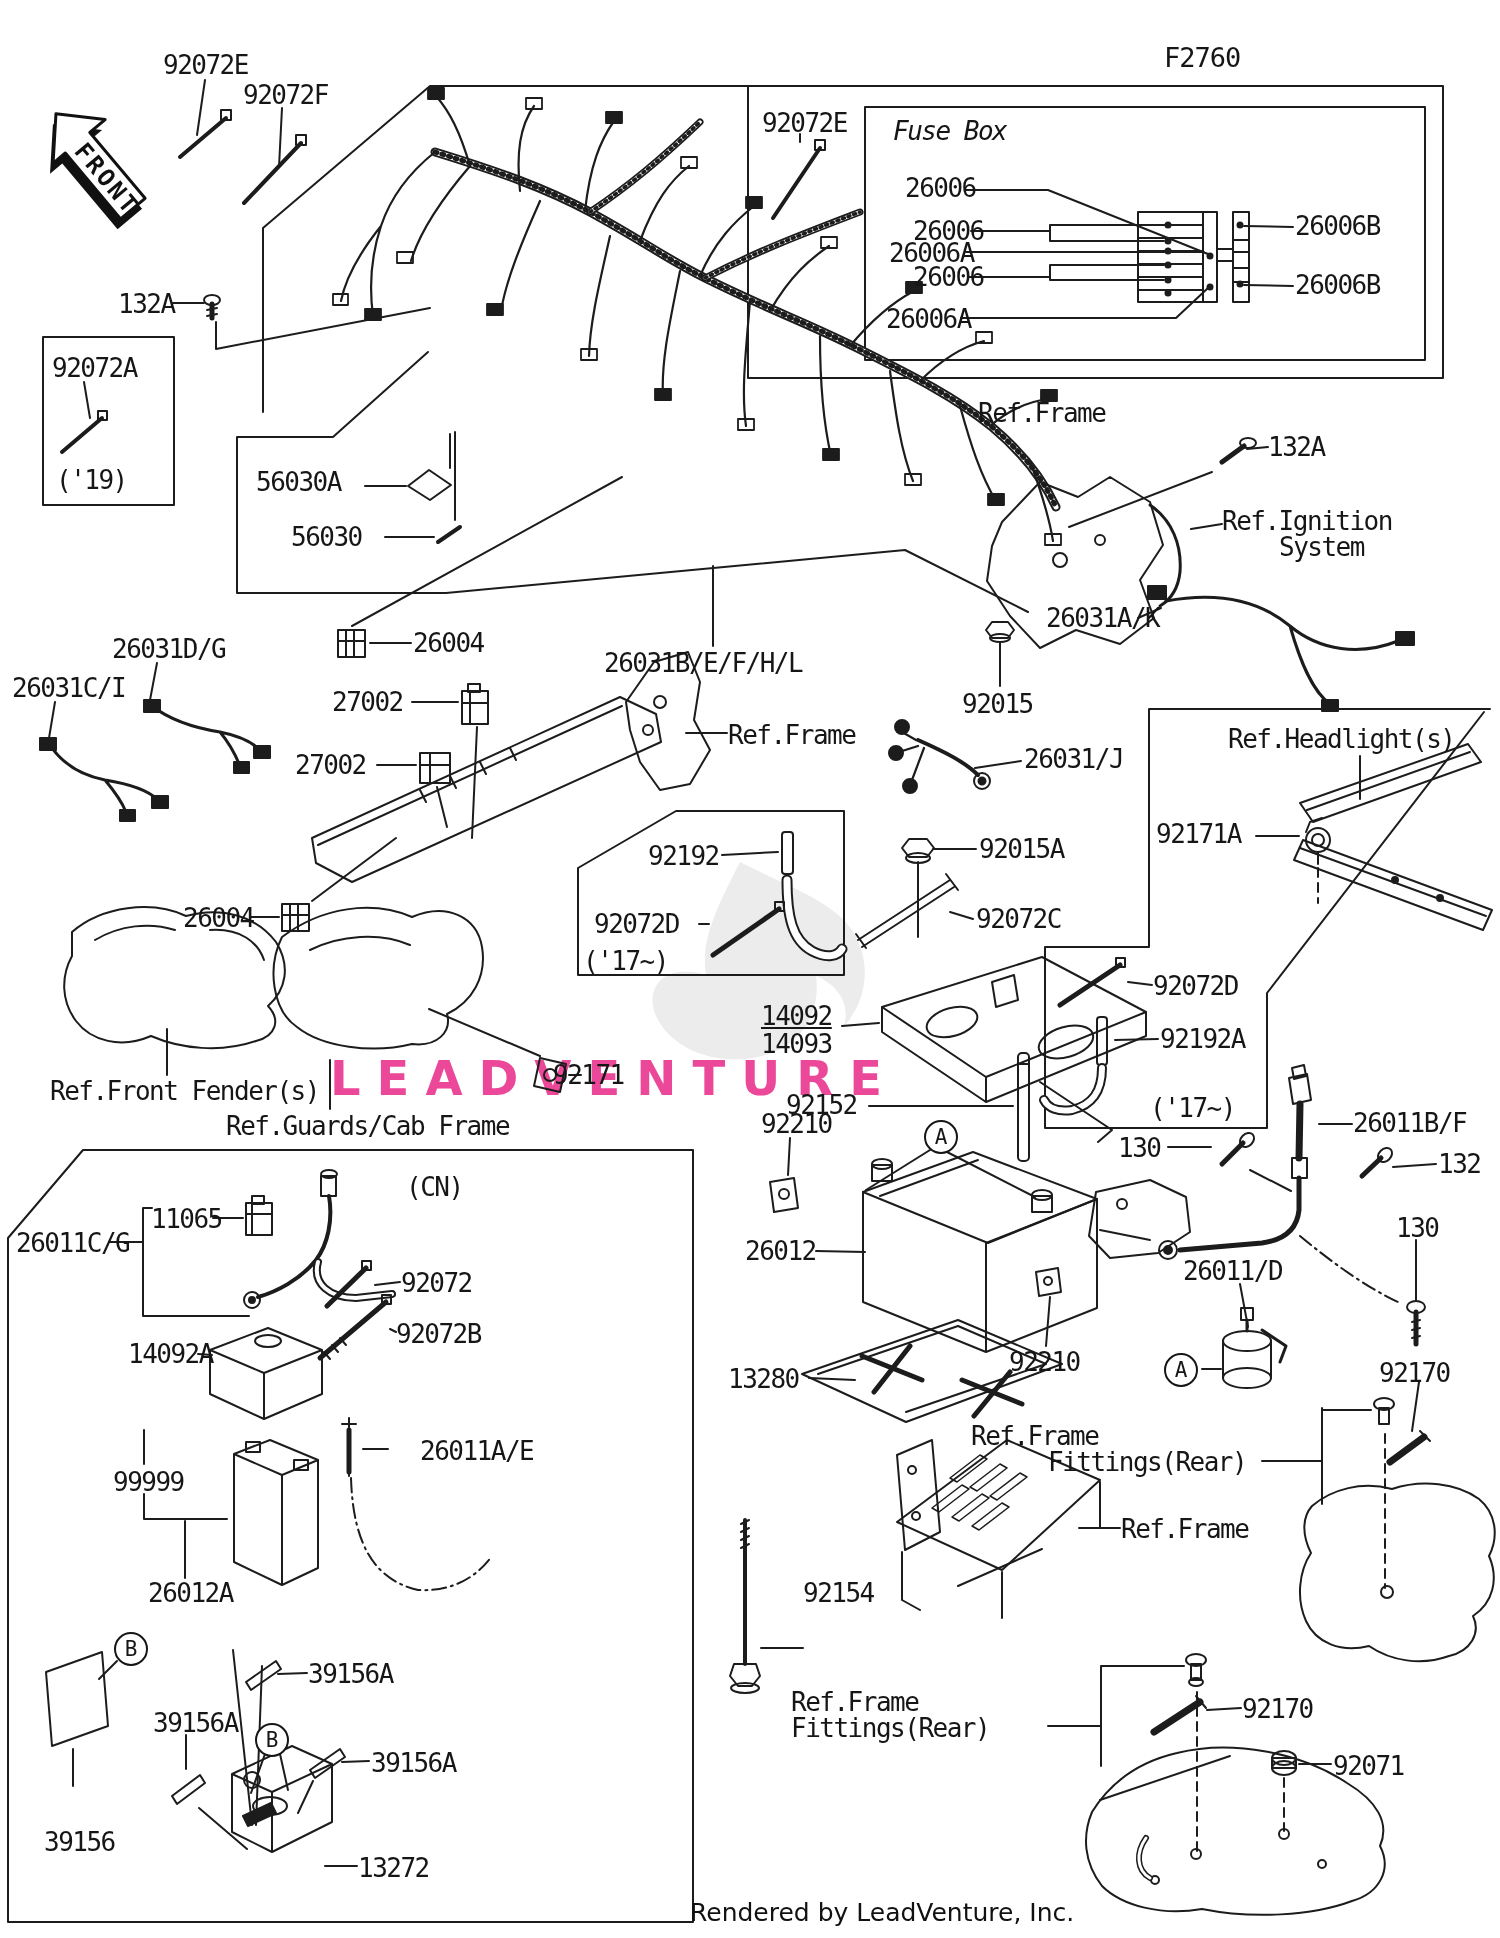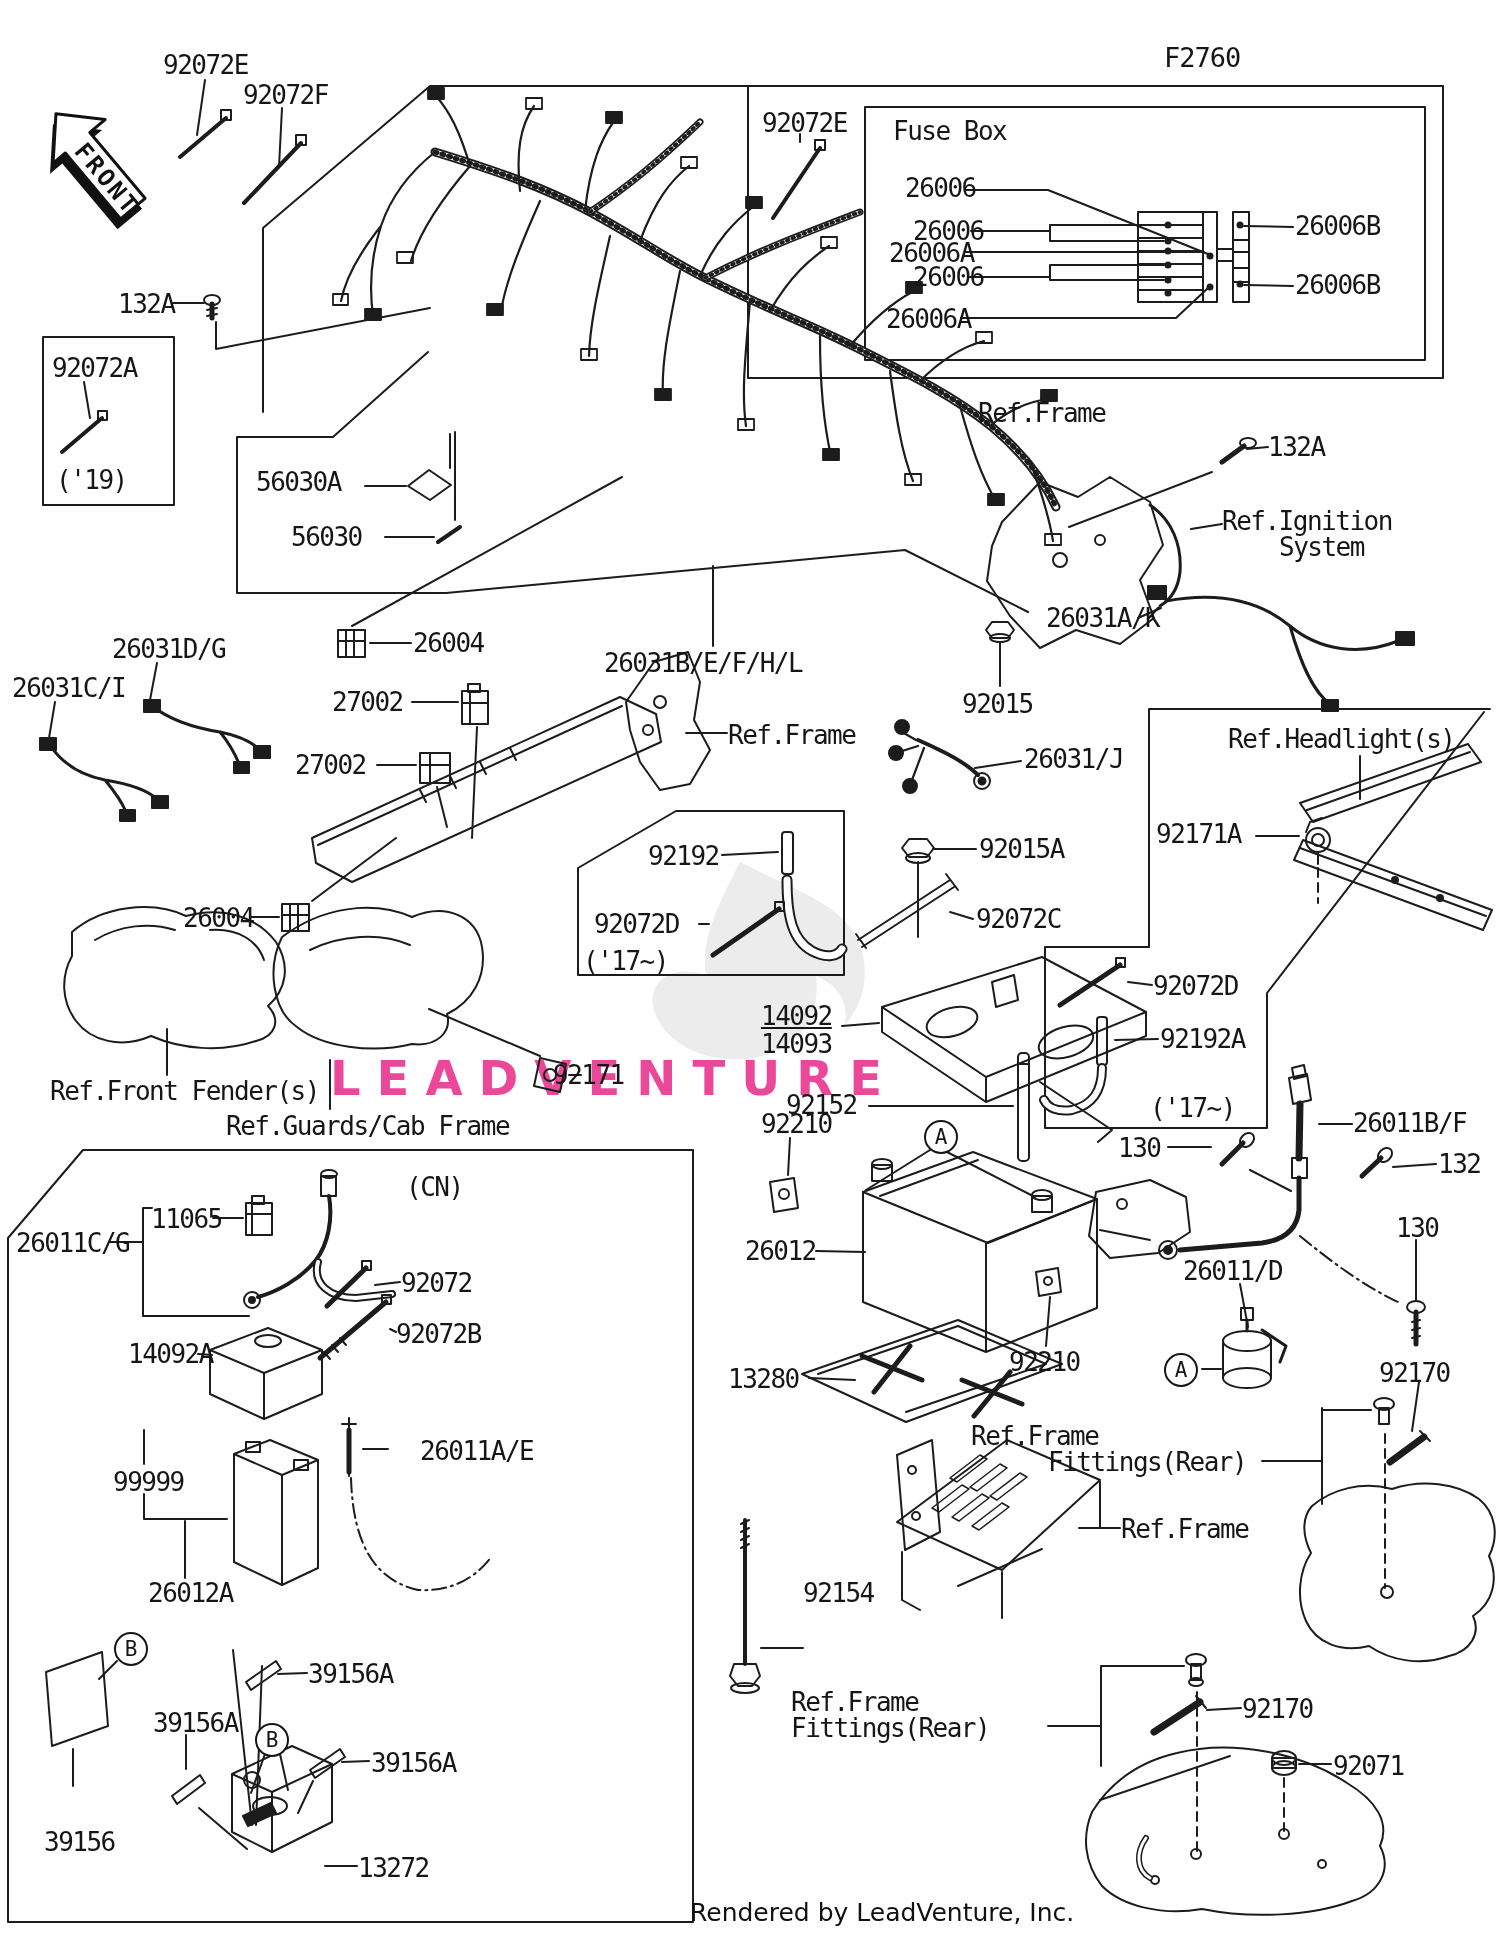--- a/index.html
+++ b/index.html
@@ -415,20 +415,20 @@
       <div class="lbl" style="left: 1121px; top: 1516px;">Ref.Frame</div>
       <div class="lbl" style="left: 791px; top: 1689px;">Ref.Frame</div>
       <div class="lbl" style="left: 791px; top: 1715px;">Fittings(Rear)</div>
       <div class="lbl" style="left: 905px; top: 175px;">26006</div>
       <div class="lbl" style="left: 913px; top: 218px;">26006</div>
       <div class="lbl" style="left: 889px; top: 240px;">26006A</div>
       <div class="lbl" style="left: 913px; top: 264px;">26006</div>
       <div class="lbl" style="left: 886px; top: 306px;">26006A</div>
       <div class="lbl" style="left: 1295px; top: 213px;">26006B</div>
       <div class="lbl" style="left: 1295px; top: 272px;">26006B</div>
-      <div class="lbl" style="left: 893px; top: 118px;">Fuse Box</div>
+      <div class="lbl" style="left: 893px; top: 118px; font-style: italic;">Fuse Box</div>
       <div class="circ" style="left: 924px; top: 1120px;">A</div>
       <div class="circ" style="left: 1164px; top: 1353px;">A</div>
       <div class="circ" style="left: 114px; top: 1632px;">B</div>
       <div class="circ" style="left: 255px; top: 1723px;">B</div>
     </div>
   <div id="footer">Rendered by LeadVenture, Inc.</div>
 </div>
 
 </body></html>

